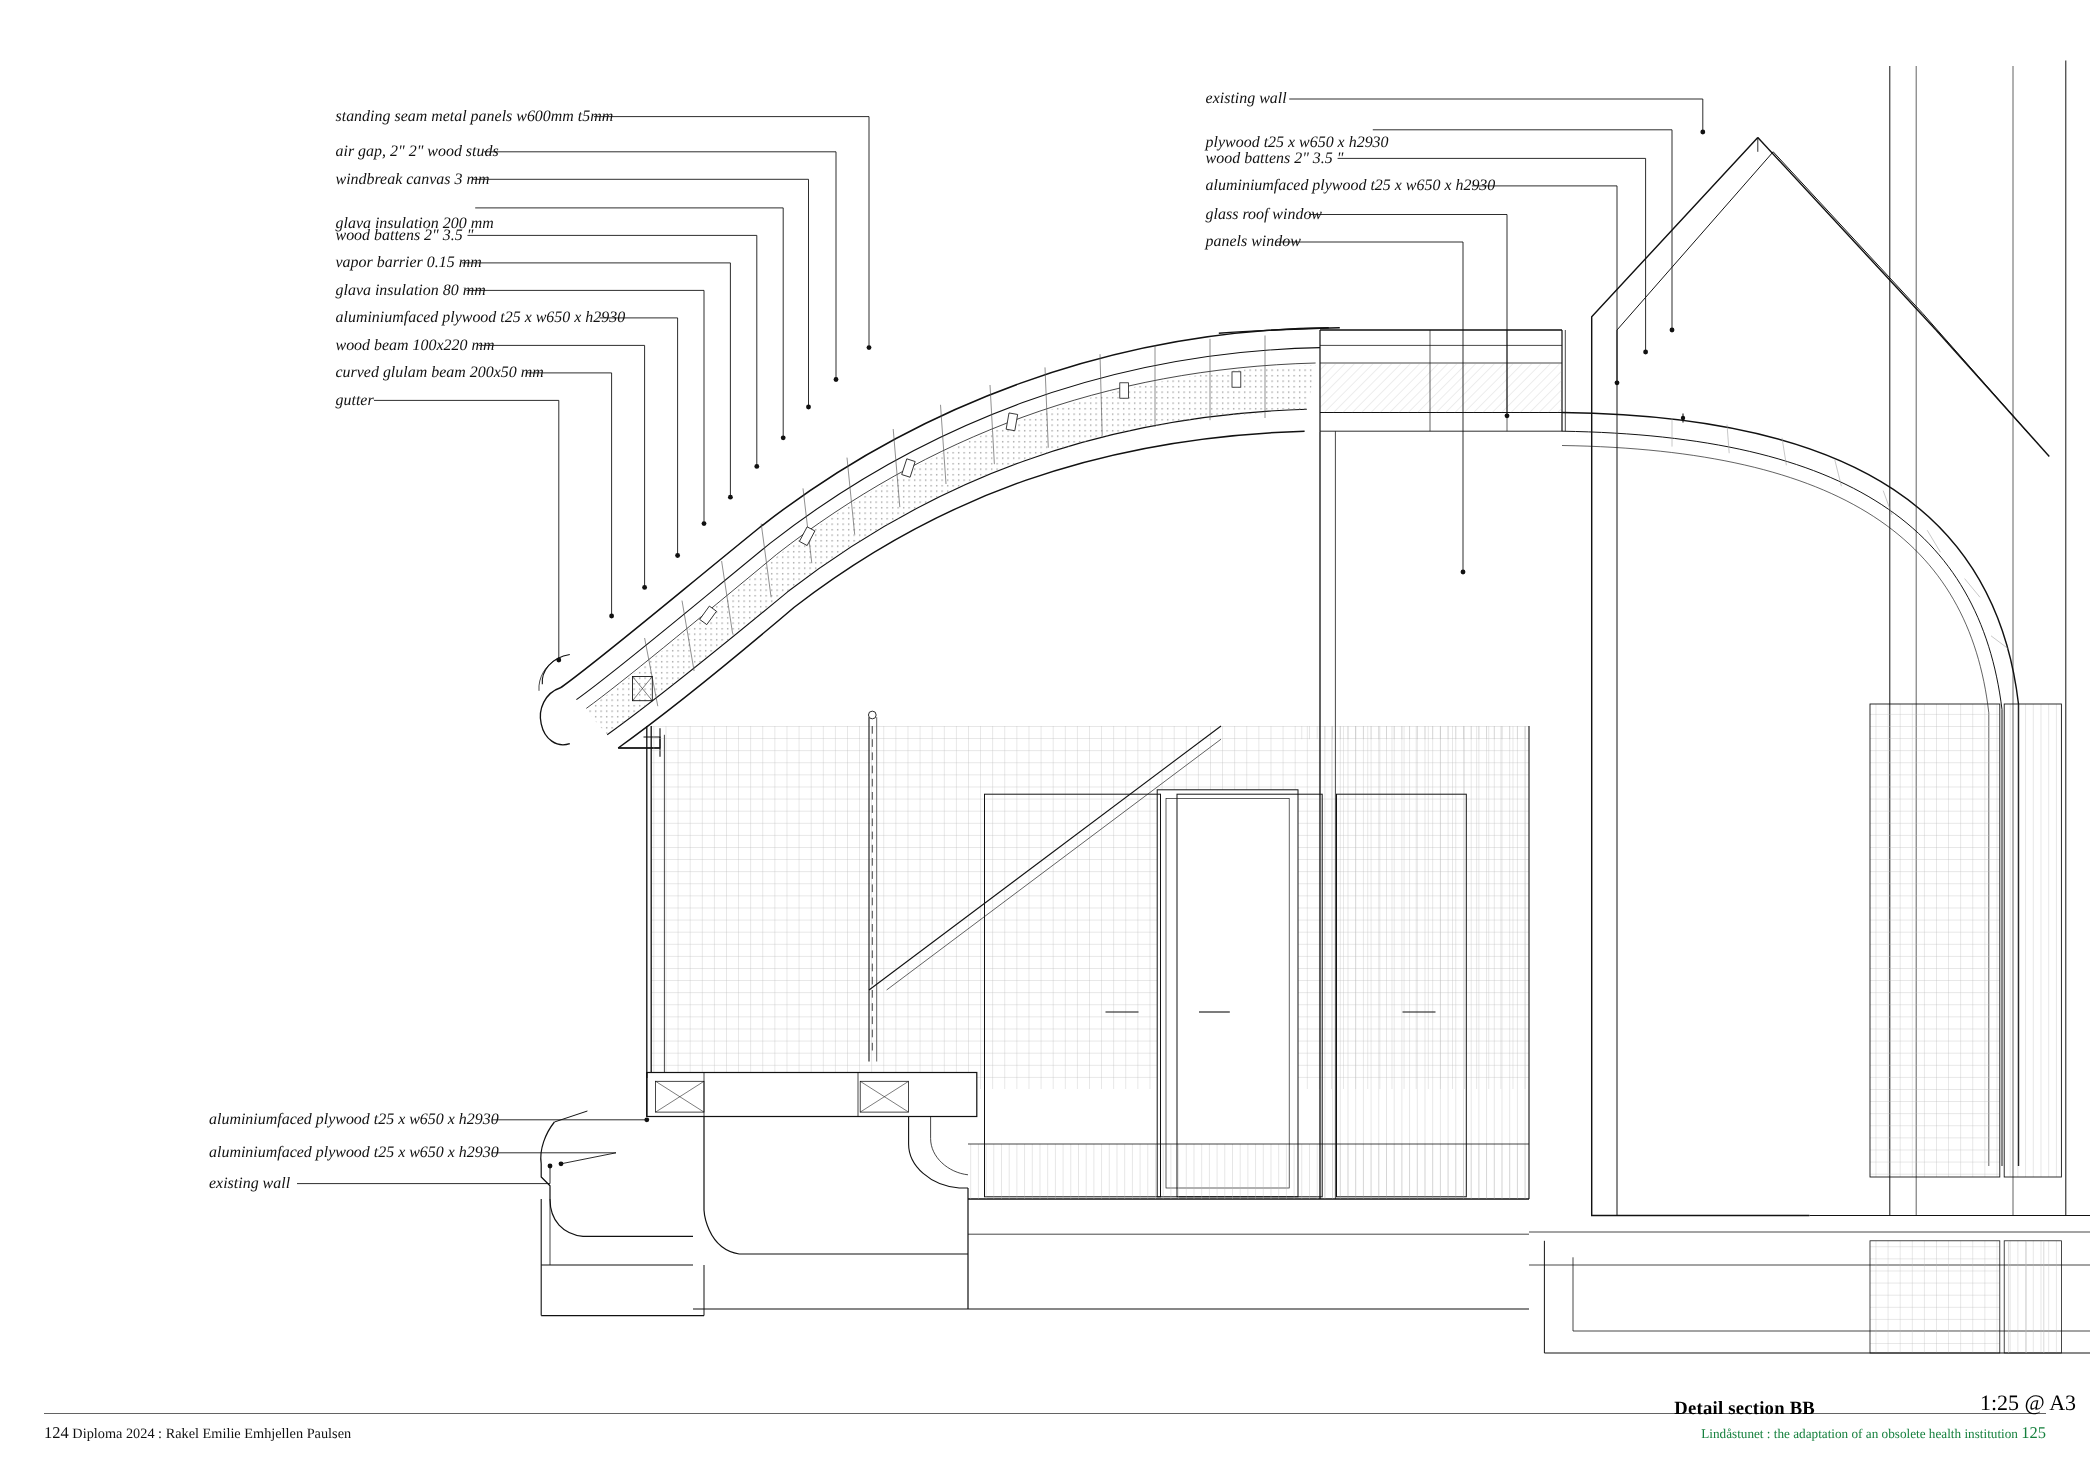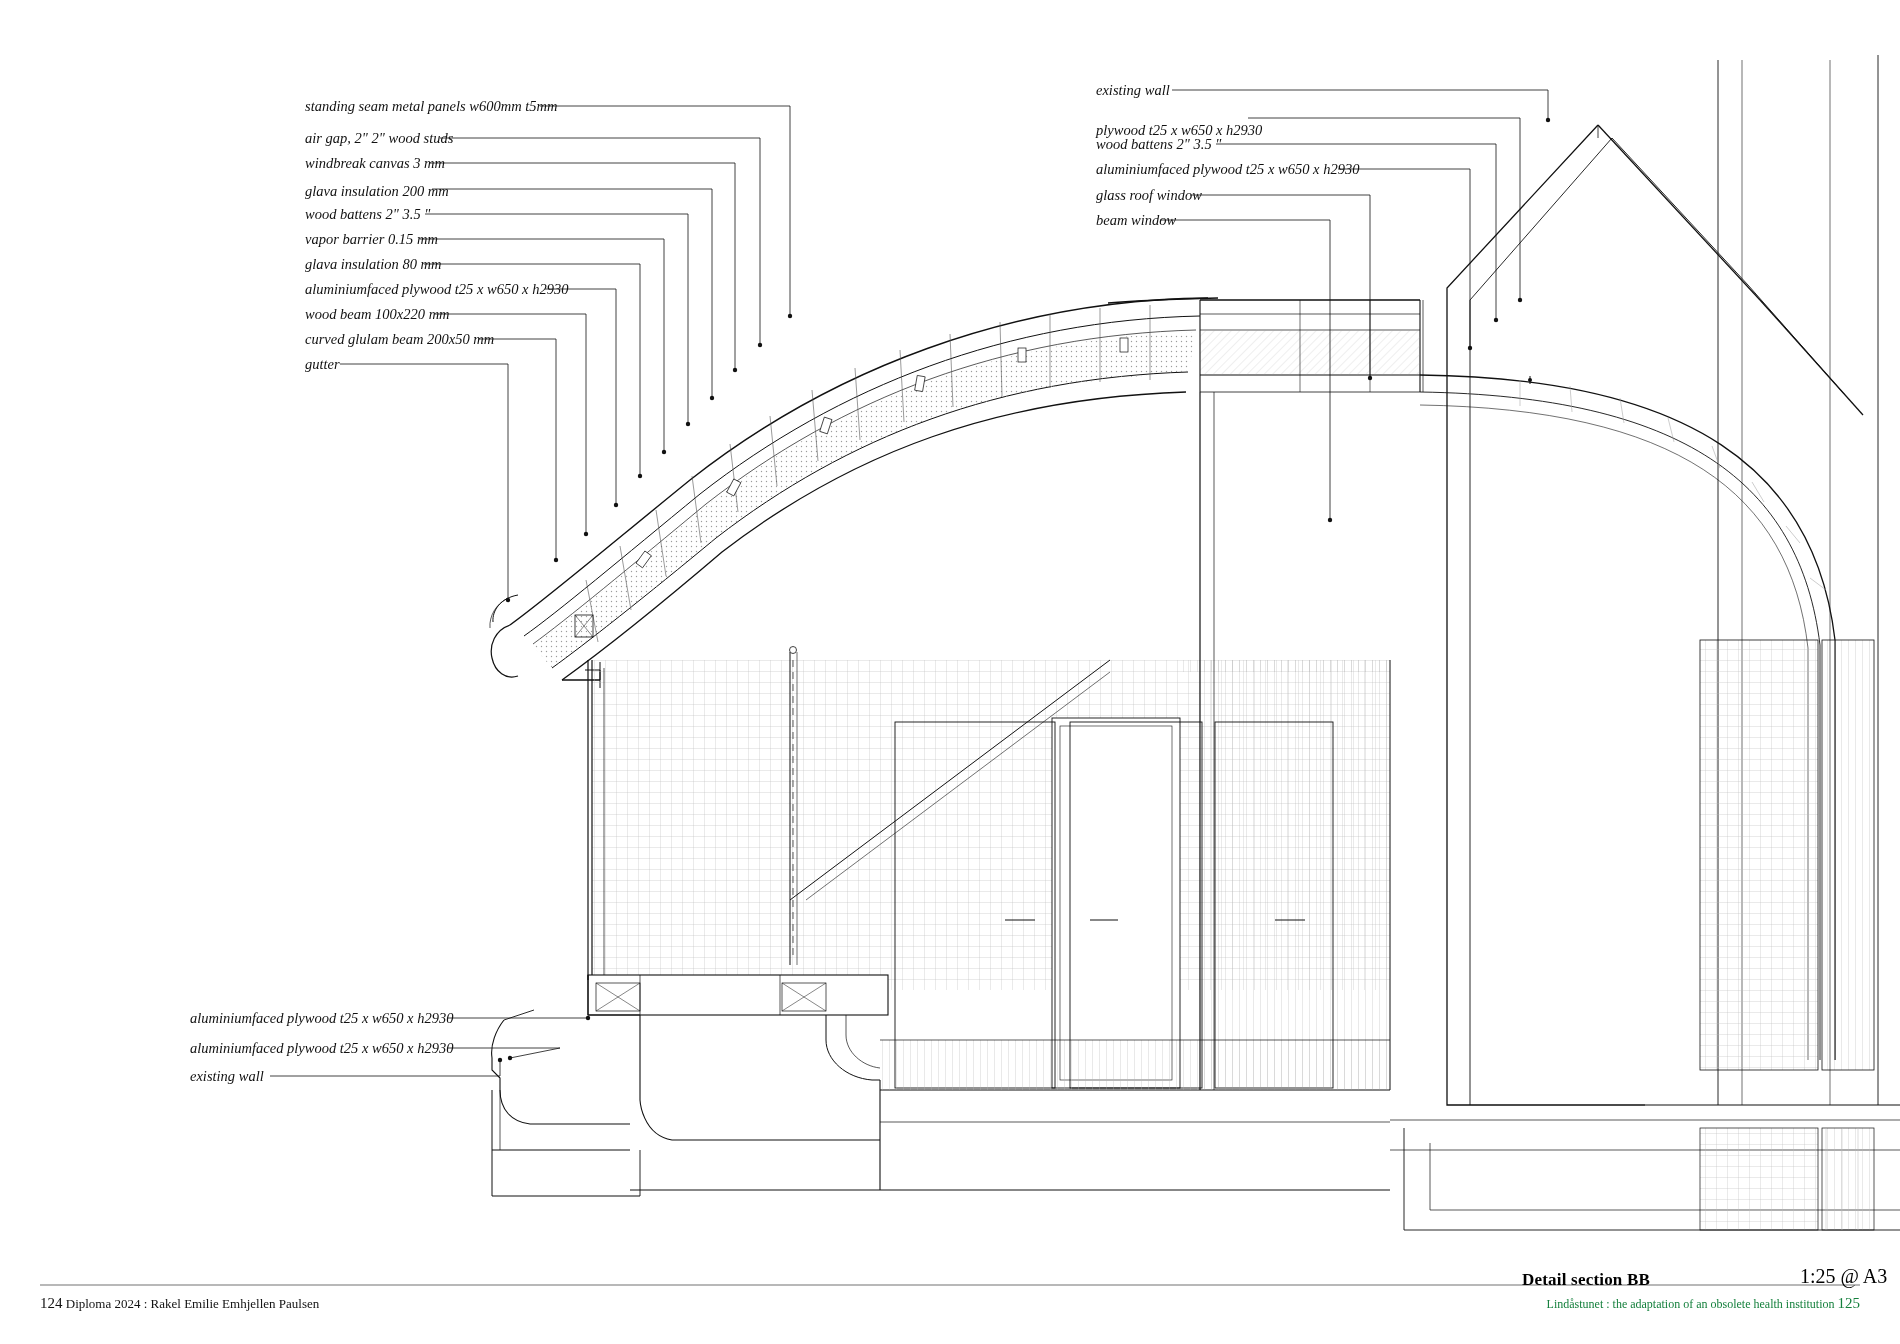--- a/index.html
+++ b/index.html
@@ -285,35 +285,35 @@
       <circle cx="510" cy="1058" r="2.2" fill="#111" stroke="none"></circle>
       <circle cx="500" cy="1060" r="2.2" fill="#111" stroke="none"></circle>
     </g>
 
     <line x1="40" y1="1285" x2="1860" y2="1285" stroke="#111" stroke-width="0.6"></line>
   </svg>
 
   <div class="ann" style="left:305px; top:99px;">standing seam metal panels w600mm t5mm</div>
   <div class="ann" style="left:305px; top:131px;">air gap, 2" 2" wood studs</div>
   <div class="ann" style="left:305px; top:156px;">windbreak canvas 3 mm</div>
-  <div class="ann" style="left:305px; top:184px;">glava insulation 200 mm</div>
+  <div class="ann" style="left:305px; top:196px;">glava insulation 200 mm</div>
   <div class="ann" style="left:305px; top:207px;">wood battens 2" 3.5 "</div>
   <div class="ann" style="left:305px; top:232px;">vapor barrier 0.15 mm</div>
   <div class="ann" style="left:305px; top:257px;">glava insulation 80 mm</div>
   <div class="ann" style="left:305px; top:282px;">aluminiumfaced plywood t25 x w650 x h2930</div>
   <div class="ann" style="left:305px; top:307px;">wood beam 100x220 mm</div>
   <div class="ann" style="left:305px; top:332px;">curved glulam beam 200x50 mm</div>
   <div class="ann" style="left:305px; top:357px;">gutter</div>
 
   <div class="ann" style="left:1096px; top:83px;">existing wall</div>
   <div class="ann" style="left:1096px; top:111px;margin-top:12px;">plywood t25 x w650 x h2930</div>
   <div class="ann" style="left:1096px; top:137px;">wood battens 2" 3.5 "</div>
   <div class="ann" style="left:1096px; top:162px;">aluminiumfaced plywood t25 x w650 x h2930</div>
   <div class="ann" style="left:1096px; top:188px;text-align:right;">glass roof window</div>
-  <div class="ann" style="left:1096px; top:213px;">beam window</div>
+  <div class="ann" style="left:1096px; top:213px;">panels window</div>
 
   <div class="ann" style="left:190px; top:1011px;">aluminiumfaced plywood t25 x w650 x h2930</div>
   <div class="ann" style="left:190px; top:1041px;">aluminiumfaced plywood t25 x w650 x h2930</div>
   <div class="ann" style="left:190px; top:1069px;">existing wall</div>
 
   <div class="det-title">Detail section BB</div>
   <div class="det-scale">1:25 @ A3</div>
 
   <div class="footer-left">
     <span class="pnum">124</span>

